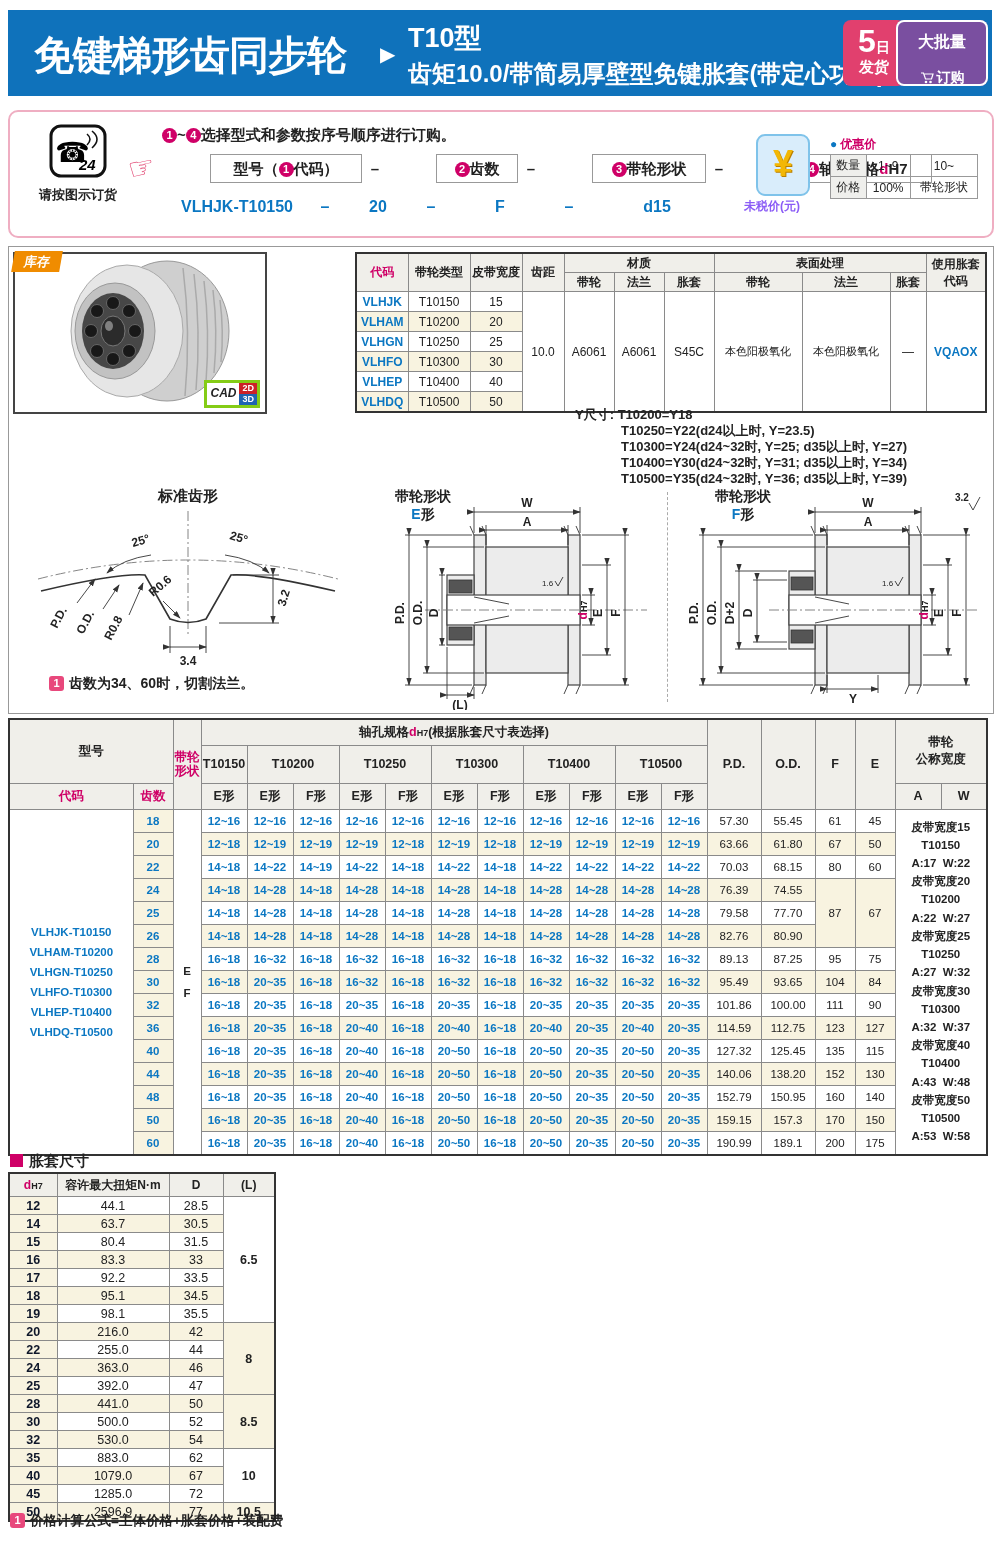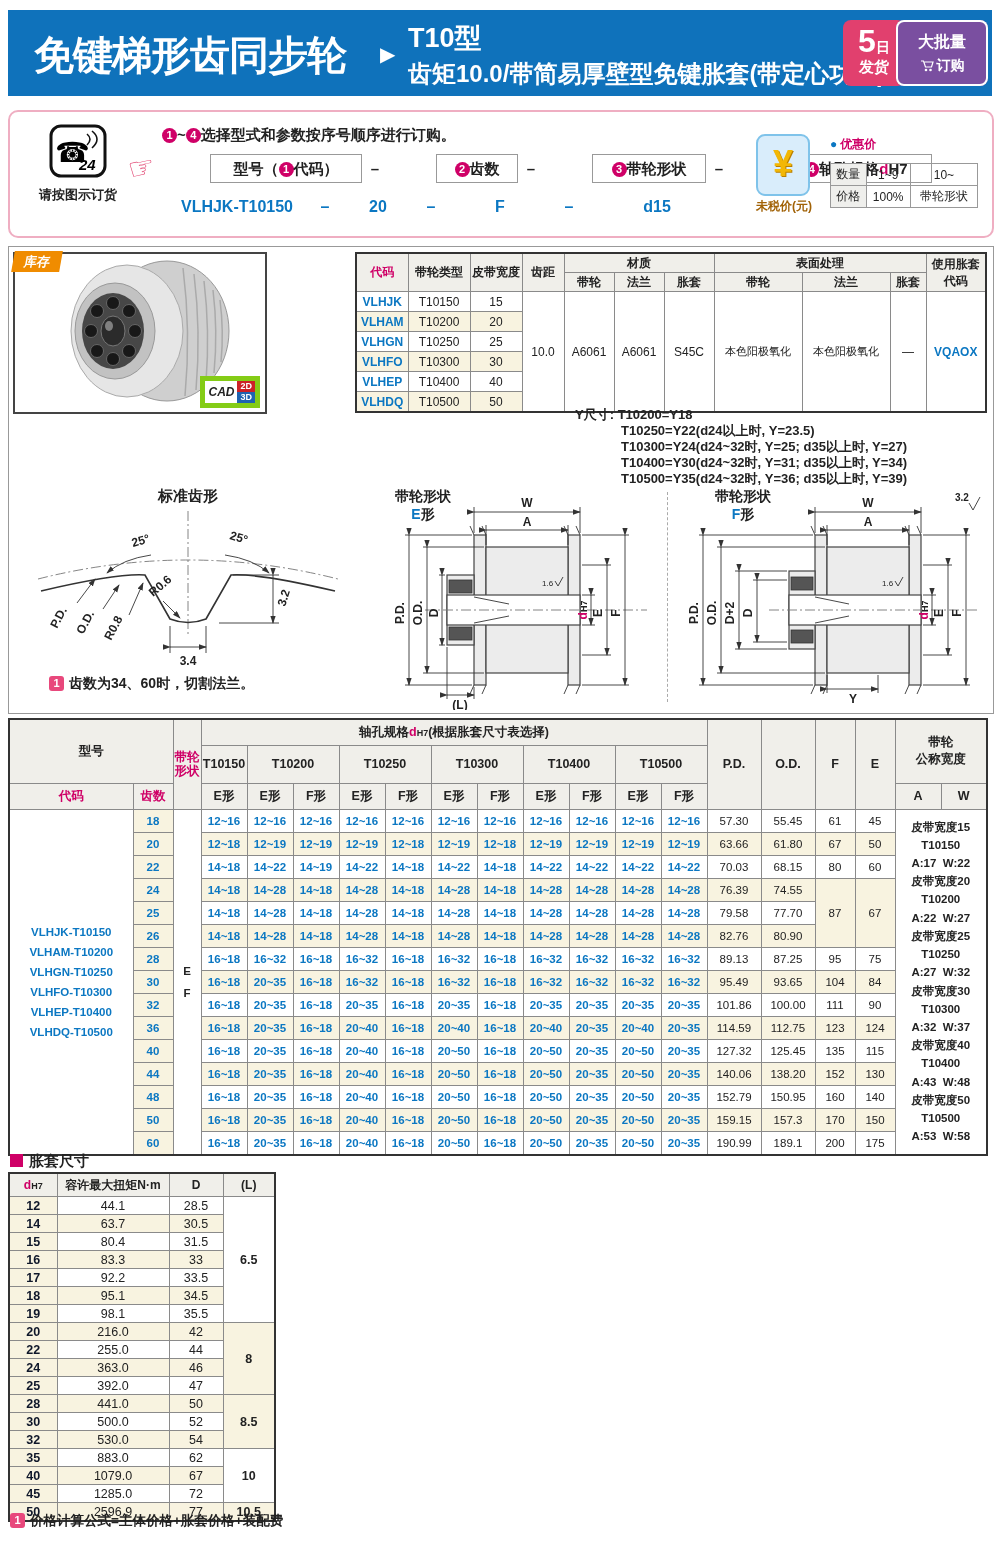--- a/index.html
+++ b/index.html
@@ -15,21 +15,21 @@
   .banner .arrow{position:absolute;left:372px;top:32px;font-size:20px;color:#fff;}
   .banner .type{position:absolute;left:400px;top:10px;font-size:27px;font-weight:bold;color:#fff;}
   .banner .subtitle{position:absolute;left:400px;top:48px;font-size:24px;font-weight:bold;color:#fff;}
   .badge{position:absolute;top:10px;height:66px;border-radius:8px;color:#fff;text-align:center;font-weight:bold;}
   .badge.ship{right:87px;width:62px;background:#e1406e;}
   .badge.ship .l1{margin-top:6px;font-size:14px;}
   .badge.ship .big{font-size:32px;line-height:30px;}
   .badge.ship .l2{font-size:15px;margin-top:1px;}
   .badge.bulk{right:4px;width:92px;background:#7a4fa0;box-shadow:inset 0 0 0 2px #fff;}
   .badge.bulk .l1{margin-top:12px;font-size:16px;}
-  .badge.bulk .l2{font-size:14px;margin-top:4px;}
+  .badge.bulk .l2{font-size:14px;margin-top:16px;}
   .badge.bulk svg{vertical-align:-2px;margin-right:3px;}
 
   
   .order-box{position:absolute;left:8px;top:110px;width:982px;height:124px;border:2px solid #efaec2;border-radius:10px;background:#fff;}
   .phone-wrap{position:absolute;left:16px;top:12px;width:104px;text-align:center;}
   .phone-cap{font-size:13px;font-weight:bold;margin-top:4px;}
   .hand{position:absolute;left:118px;top:38px;font-size:30px;color:#e1406e;transform:rotate(-12deg);}
   .instr{position:absolute;left:152px;top:14px;font-size:15px;font-weight:bold;}
   .circ{display:inline-block;width:15px;height:15px;border-radius:50%;background:#cf0067;color:#fff;
         font-size:11px;line-height:15px;text-align:center;font-weight:bold;vertical-align:1px;}
@@ -37,34 +37,34 @@
   .step-box{border:1.5px solid #999;height:27px;line-height:27px;text-align:center;font-size:15px;font-weight:bold;background:#fff;margin-left:48px;}
   .sb1{width:150px;} .sb2{width:80px;} .sb3{width:112px;} .sb4{width:150px;}
   .dash-slot{width:26px;text-align:center;font-weight:bold;font-size:15px;}
   .example{position:absolute;left:152px;top:86px;display:flex;align-items:center;color:#0b77c2;font-weight:bold;font-size:16px;}
   .ex1{width:150px;text-align:center;} .ex2{width:80px;text-align:center;}
   .ex3{width:112px;text-align:center;} .ex4{width:150px;text-align:center;}
   .exd{width:26px;text-align:center;}
   .yen-badge{position:absolute;right:182px;top:22px;width:50px;height:58px;background:#d9edfb;border:2px solid #7fc3ea;
              border-radius:9px;text-align:center;line-height:56px;font-size:36px;font-weight:bold;color:#f2b705;
              text-shadow:1px 1px 0 #b97f00;}
-  .yen-cap{position:absolute;right:168px;top:86px;width:80px;text-align:center;font-size:12px;font-weight:bold;color:#a16207;}
+  .yen-cap{position:absolute;right:168px;top:86px;width:80px;text-align:left;font-size:12px;font-weight:bold;color:#8b5cf6;}
   .price-tbl{position:absolute;right:14px;top:24px;width:148px;font-size:12px;}
-  .price-tbl .pt-title{font-weight:bold;color:#cf0067;margin-bottom:10px;}
+  .price-tbl .pt-title{font-weight:bold;color:#cf0067;margin-bottom:1px;}
   .price-tbl .pt-title .dot{color:#0b77c2;margin-right:3px;}
   .price-tbl table{border-collapse:collapse;width:100%;}
   .price-tbl td{border:1px solid #999;text-align:center;height:19px;font-size:12px;}
   .price-tbl td.hcell{background:#efefec;}
 
   
   .section{position:absolute;left:8px;top:246px;width:984px;height:466px;border:1.5px solid #999;background:#fff;}
   .photo-box{position:absolute;left:4px;top:5px;width:250px;height:158px;border:2px solid #444;background:#fff;}
   .kucun{position:absolute;left:-2px;top:-3px;width:48px;height:21px;background:#f08c00;color:#fff;
          font-size:13px;font-weight:bold;text-align:center;line-height:21px;transform:skewX(-10deg);}
-  .cad-badge{position:absolute;right:5px;bottom:4px;display:flex;align-items:center;border:5px solid #84cc16;background:#fff;}
+  .cad-badge{position:absolute;right:5px;bottom:4px;display:flex;align-items:flex-start;border:3px solid #84cc16;background:#fff;}
   .cad-badge .cadtxt{font-size:12px;font-weight:bold;padding:3px 3px;font-style:italic;}
   .cad-badge .dcol{display:flex;flex-direction:column;}
   .cad-badge .d2{background:#cc2127;color:#fff;font-size:9px;font-weight:bold;padding:0 3px;line-height:11px;}
   .cad-badge .d3{background:#1f63b0;color:#fff;font-size:9px;font-weight:bold;padding:0 3px;line-height:11px;}
 
   table.stock{position:absolute;left:346px;top:5px;border-collapse:collapse;table-layout:fixed;border:2px solid #333;}
   table.stock th,table.stock td{border:1px solid #8a8a8a;text-align:center;padding:0;overflow:hidden;}
   table.stock th{background:#f0efea;font-size:12px;height:18px;font-weight:bold;}
   table.stock td{font-size:12px;height:19px;}
   table.stock td.code{color:#0b77c2;font-weight:bold;}
@@ -717,21 +717,21 @@
           <td class="bore-cell">16~18</td>
           <td class="bore-cell">20~40</td>
           <td class="bore-cell">16~18</td>
           <td class="bore-cell">20~40</td>
           <td class="bore-cell">20~35</td>
           <td class="bore-cell">20~40</td>
           <td class="bore-cell">20~35</td>
           <td class="num-cell">114.59</td>
           <td class="num-cell">112.75</td>
           <td class="num-cell">123</td>
-          <td class="num-cell">124</td>
+          <td class="num-cell">127</td>
         </tr>
         <tr>
           <td class="teeth-cell">40</td>
           <td class="bore-cell">16~18</td>
           <td class="bore-cell">20~35</td>
           <td class="bore-cell">16~18</td>
           <td class="bore-cell">20~40</td>
           <td class="bore-cell">16~18</td>
           <td class="bore-cell">20~50</td>
           <td class="bore-cell">16~18</td>

